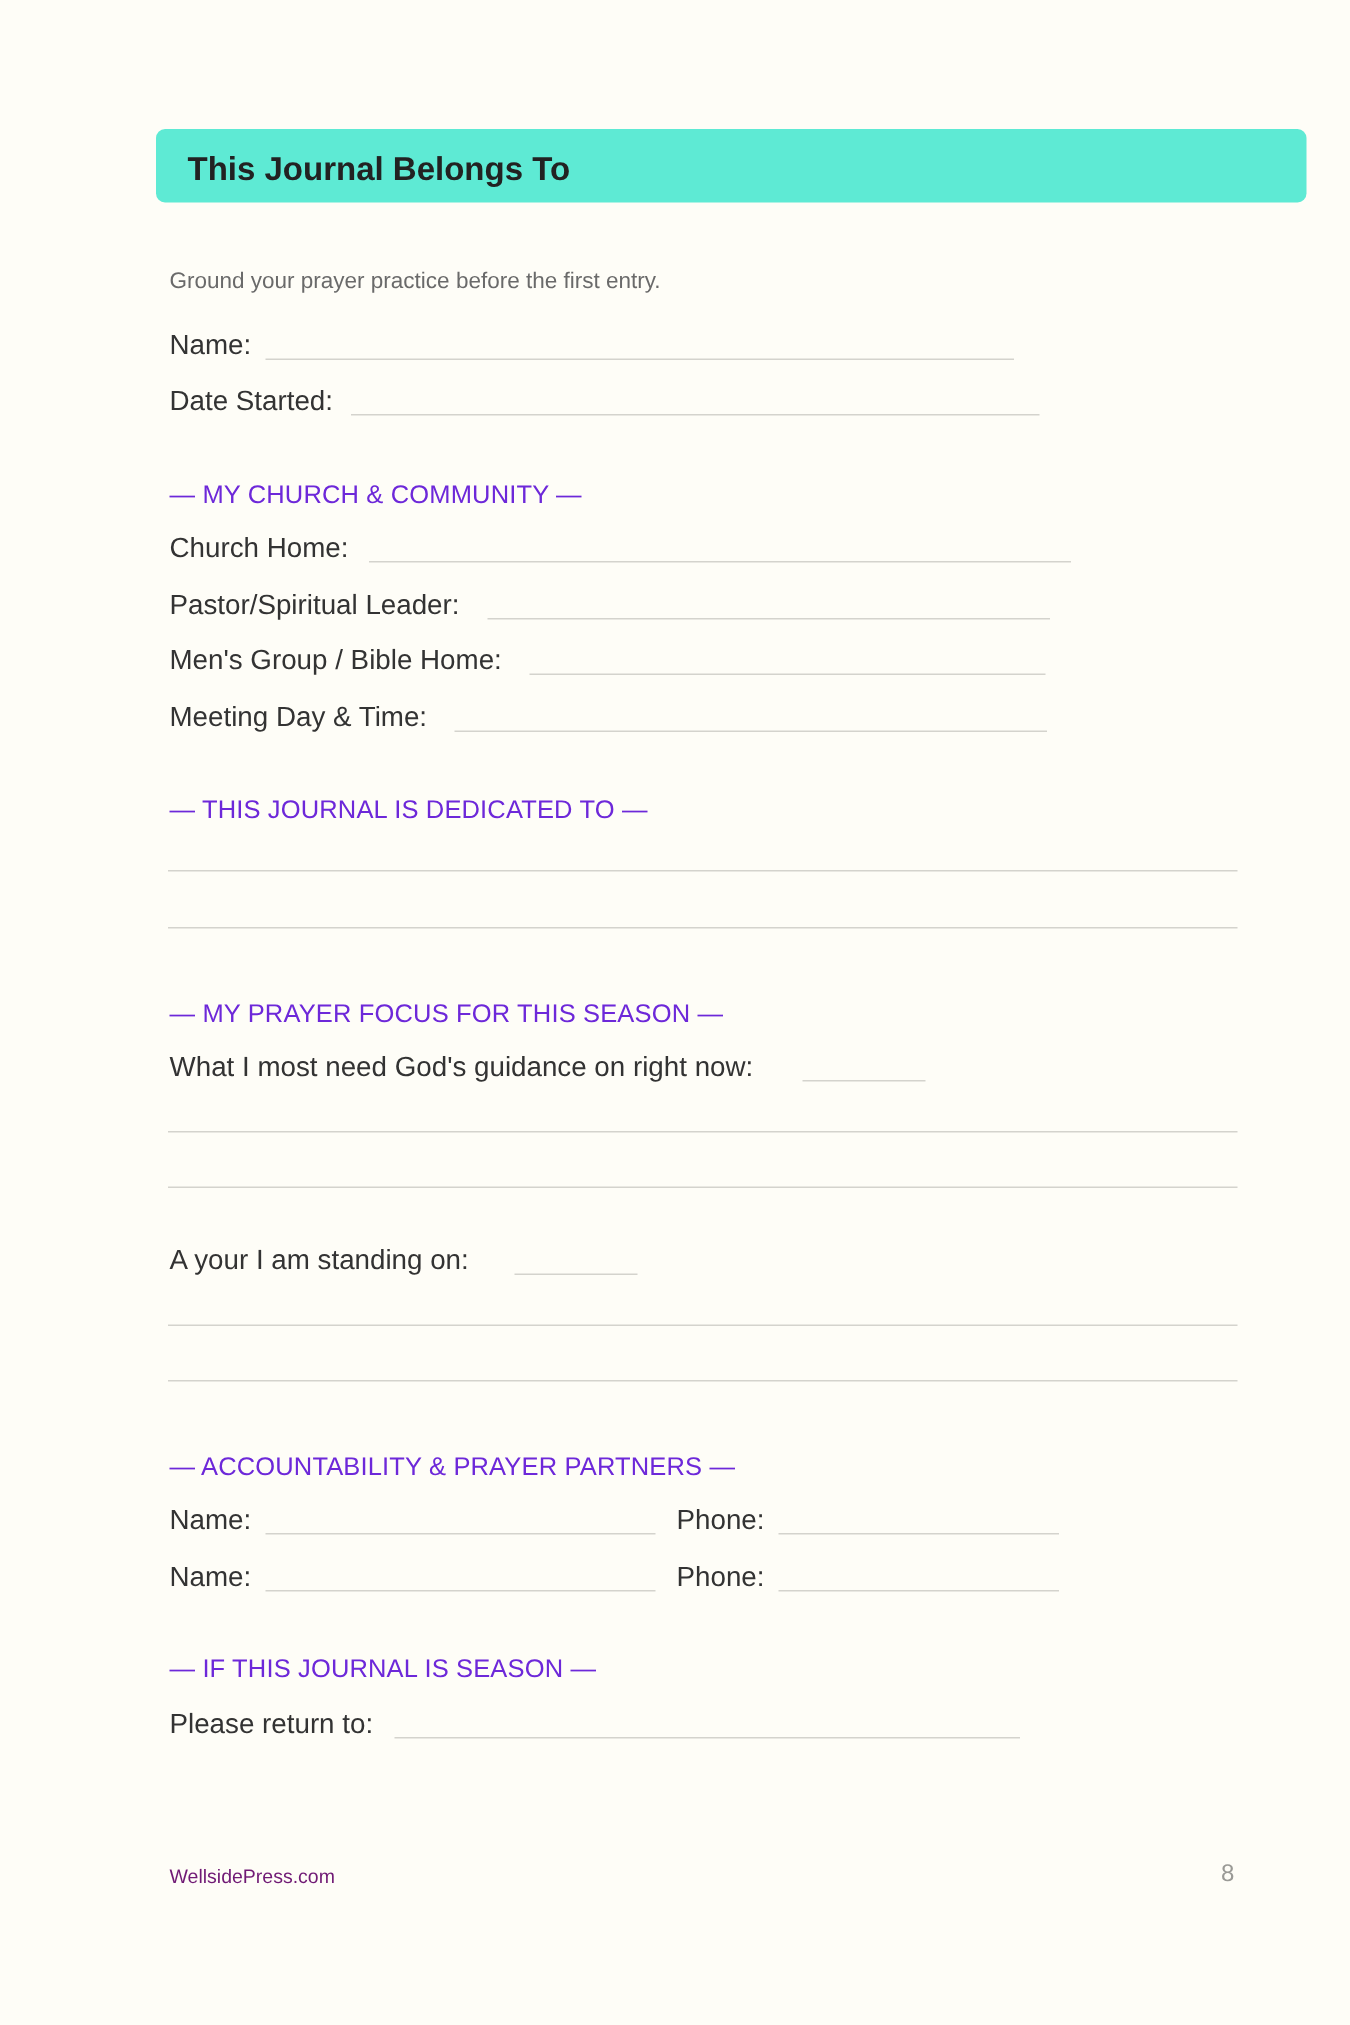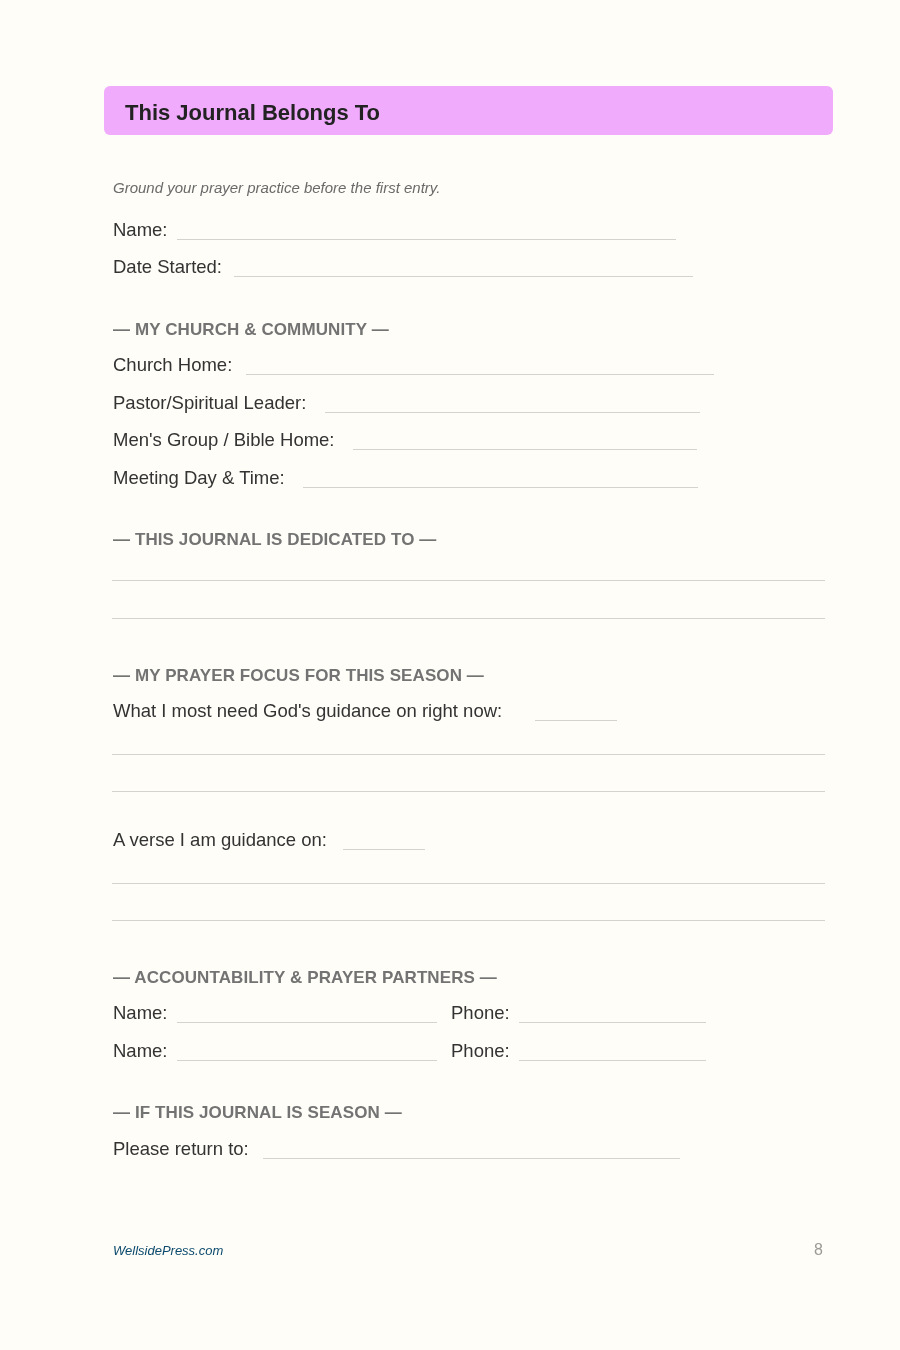--- a/index.html
+++ b/index.html
@@ -1,26 +1,26 @@
 <!DOCTYPE html>
 <html><head>
 <meta charset="utf-8">
 <style>
   html, body { margin:0; padding:0; }
   body { width:900px; height:1350px; background:#fefdf7; position:relative; overflow:hidden;
          font-family:"Liberation Sans", sans-serif; color:#333; }
-  .header { position:absolute; left:104px; top:86px; width:729px; height:49px; background:#f0abfc;
-            border-radius:6px; }
+  .header { position:absolute; left:104px; top:86px; width:729px; height:49px; background:#5eead4;
+            border-radius:6px;padding-left:38px; }
   .header-title { position:absolute; left:21px; top:14px; font-size:22px; font-weight:bold; color:#222; }
-  .subtitle { position:absolute; left:113px; top:179px; font-size:15px; font-style:italic; color:#6a6a6a; }
+  .subtitle { position:absolute; left:113px; top:179px; font-size:15px; color:#6a6a6a; }
   .abs { position:absolute; }
   .label { font-size:18.5px; color:#333; white-space:nowrap;text-align:right; }
-  .section { font-size:17px; font-weight:bold; color:#737373; white-space:nowrap; letter-spacing:0.1px; }
+  .section { font-size:17px; font-weight:normal; color:#6d28d9; white-space:nowrap; letter-spacing:0.1px; }
   .line { position:absolute; height:0; border-top:1.3px solid #d4d3cd; }
-  .footer-left { position:absolute; left:113px; top:1243px; font-size:13px; font-style:italic; color:#0c4a6e; }
+  .footer-left { position:absolute; left:113px; top:1243px; font-size:13px; color:#701a75; }
   .footer-right { position:absolute; left:814px; top:1241px; font-size:16px; color:#9a9a96; }
 </style>
 </head>
 <body>
 
 <div class="header">
   <span class="header-title">This Journal Belongs To</span>
 </div>
 
 <div class="subtitle">Ground your prayer practice before the first entry.</div>
@@ -43,21 +43,21 @@
 <span class="abs section" style="left:113px;top:530px">— THIS JOURNAL IS DEDICATED TO —</span>
 <div class="line" style="left:112px;top:580px;width:713px"></div>
 <div class="line" style="left:112px;top:618px;width:713px"></div>
 
 <span class="abs section" style="left:113px;top:666px">— MY PRAYER FOCUS FOR THIS SEASON —</span>
 <span class="abs label" style="left:113px;top:700px">What I most need God's guidance on right now:</span>
 <div class="line" style="left:535px;top:720px;width:82px"></div>
 <div class="line" style="left:112px;top:754px;width:713px"></div>
 <div class="line" style="left:112px;top:791px;width:713px"></div>
 
-<span class="abs label" style="left:113px;top:829px">A verse I am guidance on:</span>
+<span class="abs label" style="left:113px;top:829px">A your I am standing on:</span>
 <div class="line" style="left:343px;top:849px;width:82px"></div>
 <div class="line" style="left:112px;top:883px;width:713px"></div>
 <div class="line" style="left:112px;top:920px;width:713px"></div>
 
 <span class="abs section" style="left:113px;top:968px">— ACCOUNTABILITY &amp; PRAYER PARTNERS —</span>
 <span class="abs label" style="left:113px;top:1002px">Name:</span>
 <div class="line" style="left:177px;top:1022px;width:260px"></div>
 <span class="abs label" style="left:451px;top:1002px">Phone:</span>
 <div class="line" style="left:519px;top:1022px;width:187px"></div>
 <span class="abs label" style="left:113px;top:1040px">Name:</span>

